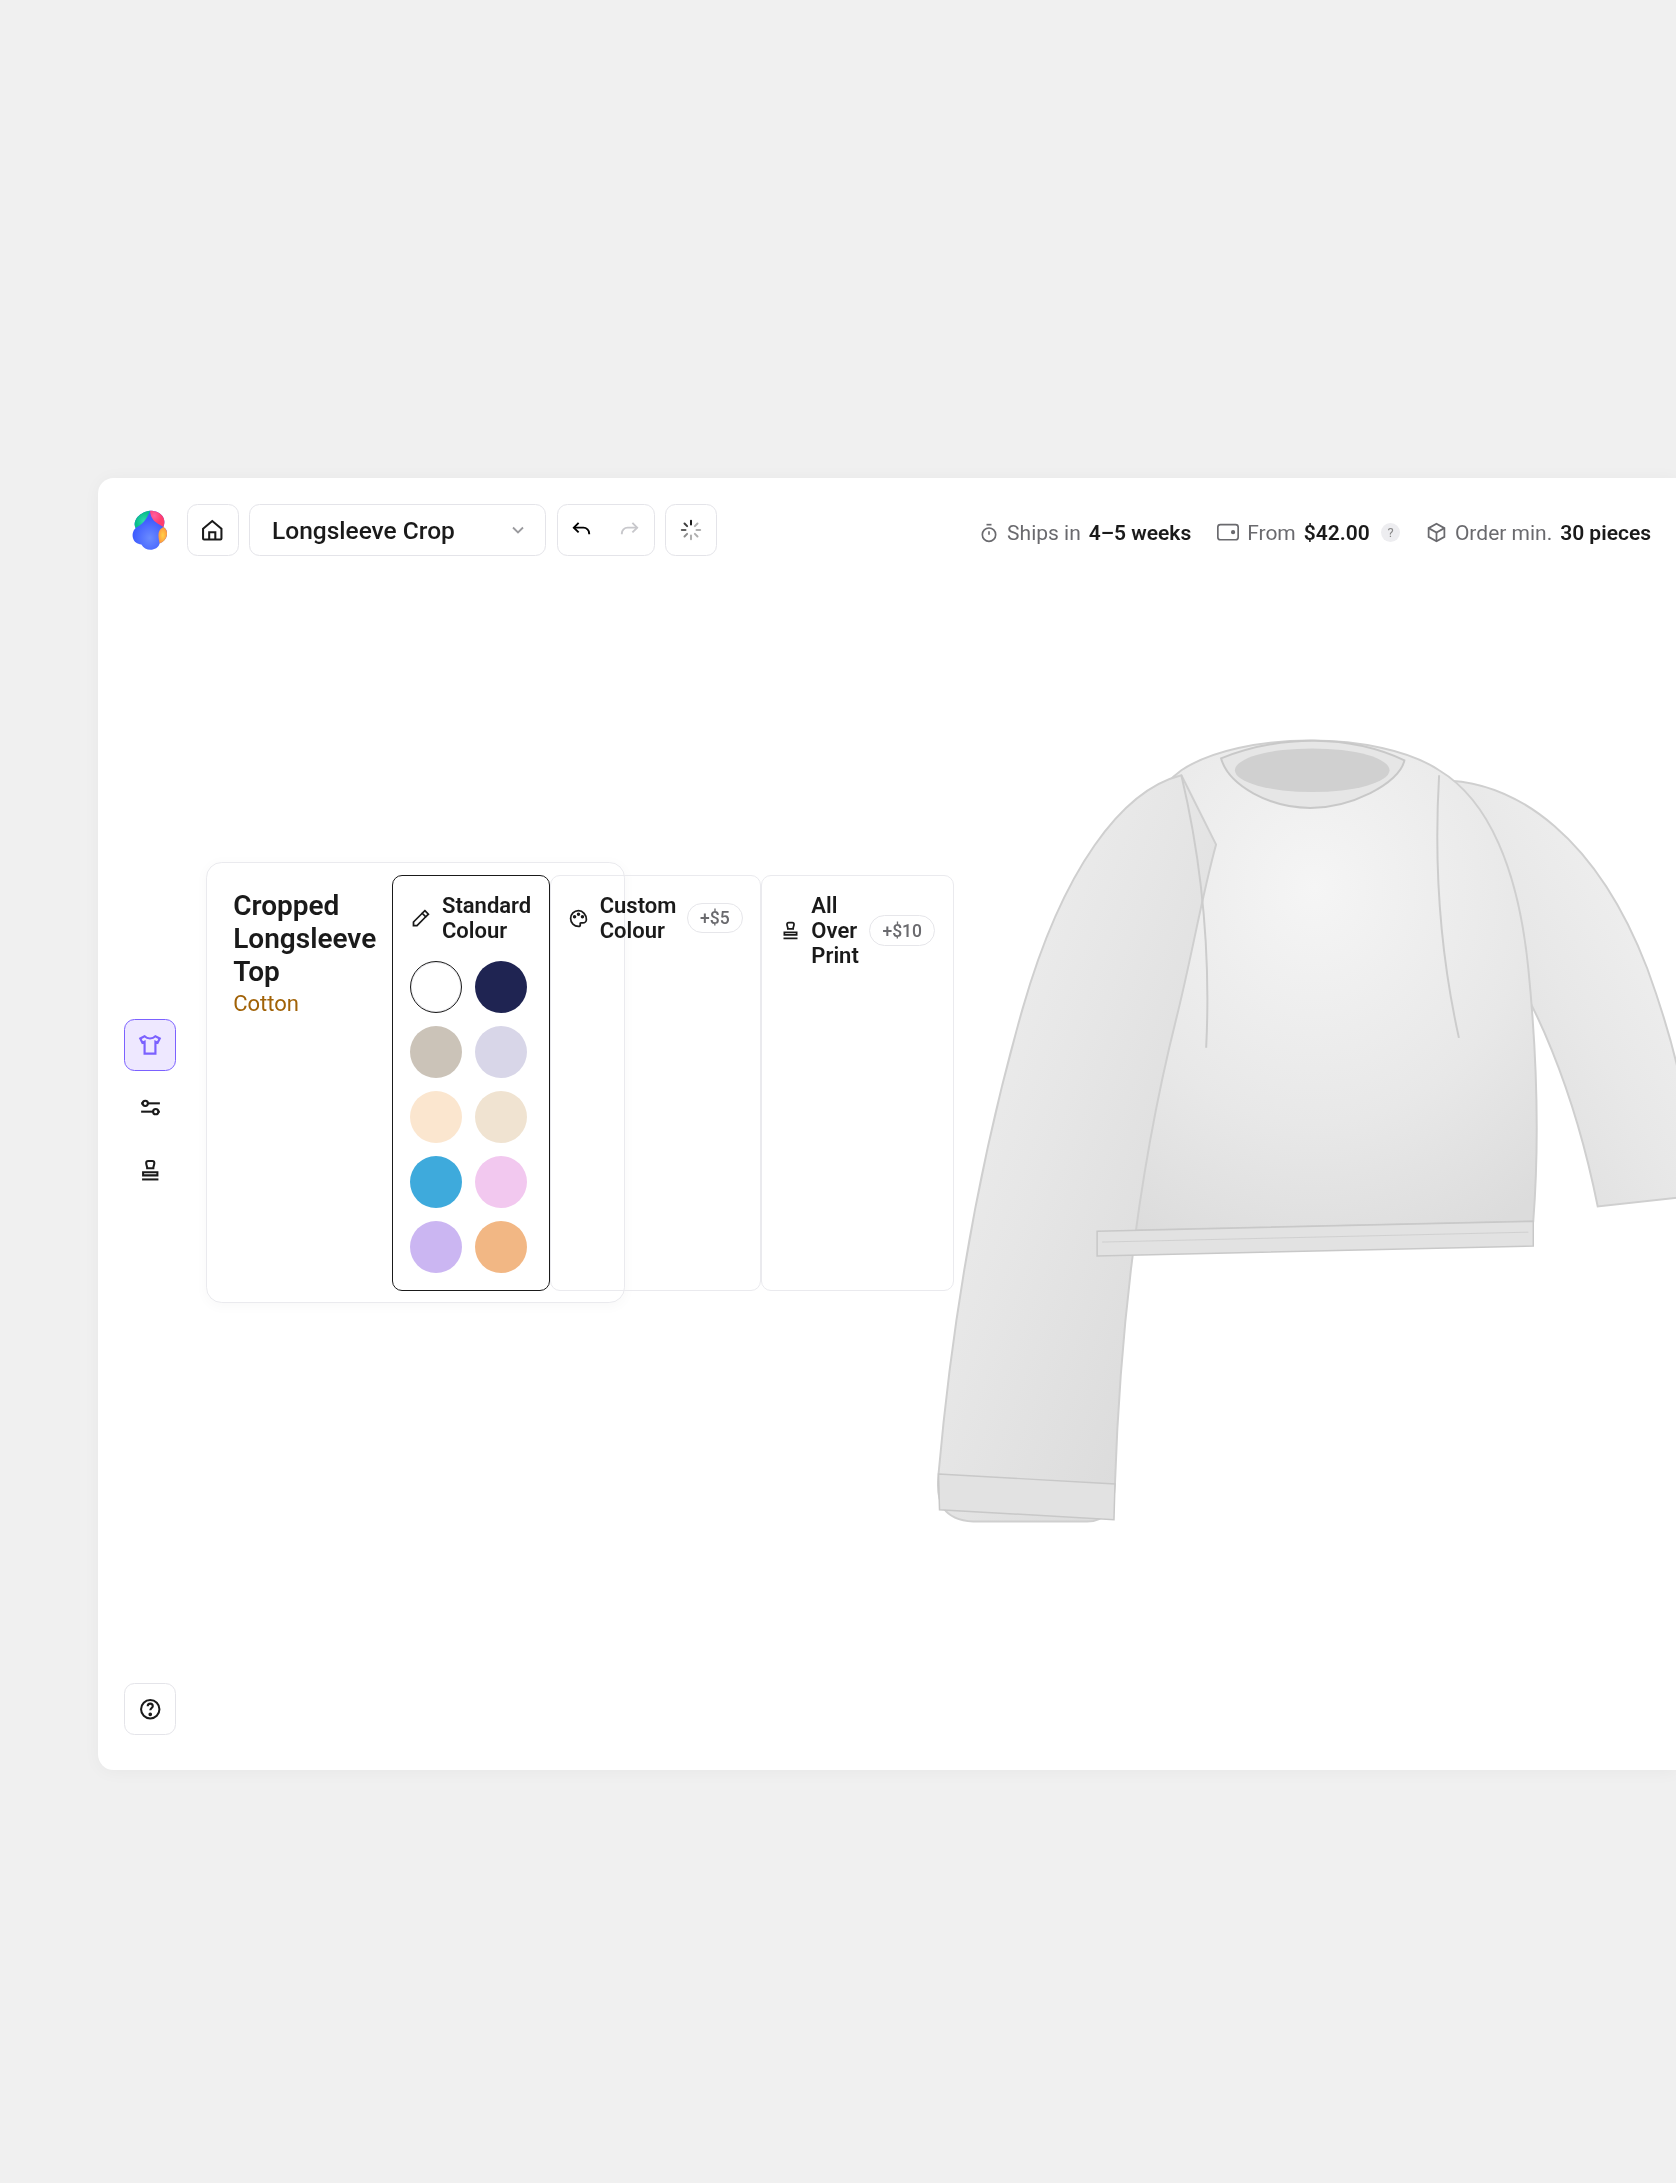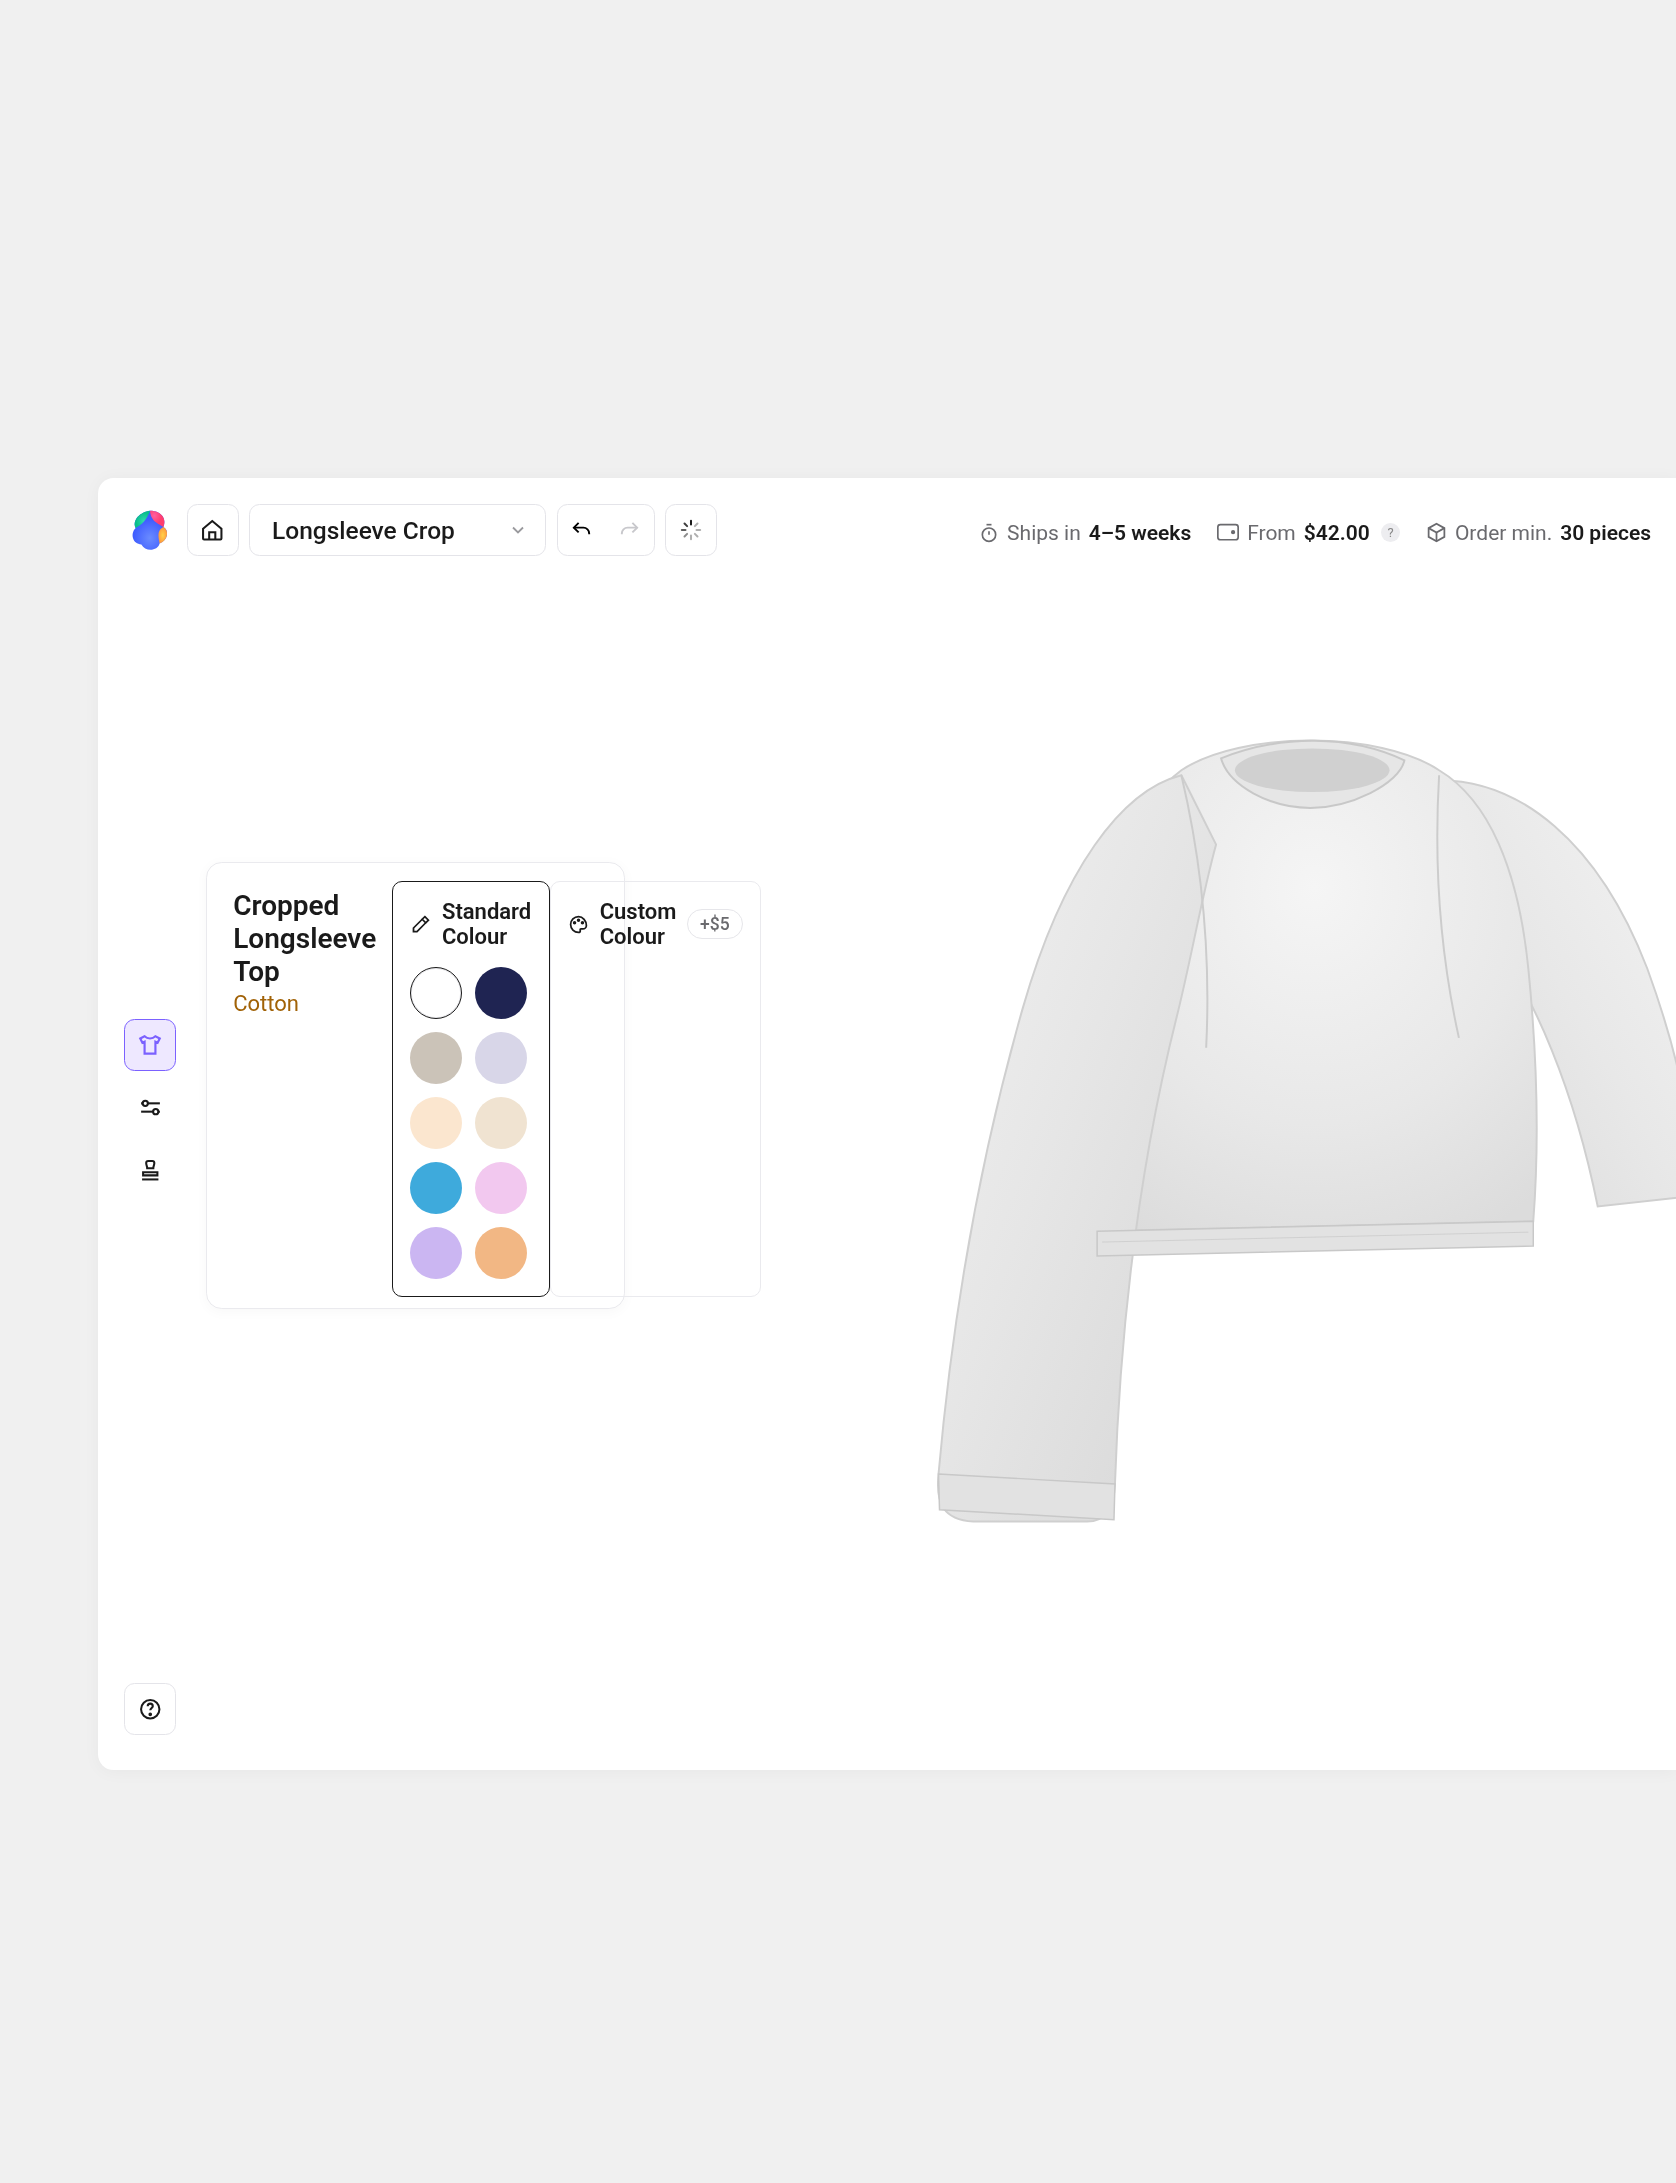--- a/index.html
+++ b/index.html
@@ -129,21 +129,21 @@
   padding: 10.5px;
   box-shadow: 0 2.6px 13px rgba(0,0,0,0.03);
 }
 .panel-header { padding: 15.7px 15.7px 18.3px 15.7px; }
 .panel-title { font-size: 28px; font-weight: 600; color: #1a1a1a; }
 .panel-subtitle { font-size: 22px; color: #a16207; margin-top: 2.6px; }
 .card {
   border: 0.9px solid #eaeaee;
   border-radius: 10px;
   padding: 17.5px;
-  margin-top: 7px;
+  margin-top: 1px;
 }
 .card.selected { border: 1.3px solid #1a1a1a; }
 .card-row { display: flex; align-items: center; gap: 10.5px; }
 .card-label { font-size: 22px; font-weight: 600; color: #1a1a1a; flex:1; }
 .price-pill {
   border: 0.9px solid #e6e6ea; border-radius: 436px;
   padding: 4.4px 12.2px; font-size: 17.5px; color: #6a6a6e; font-weight: 500;
 }
 .swatch-grid {
   display: flex;
@@ -344,20 +344,31 @@
           <path d="M12 3a9 9 0 1 0 0 18c1.5 0 2-1 2-2s-.5-2 1-2h2a4 4 0 0 0 4-4c0-5-4-10-9-10Z"></path>
           <circle cx="7.5" cy="10" r="1" fill="#1a1a1a"></circle>
             <circle cx="12" cy="7" r="1" fill="#1a1a1a"></circle>
             <circle cx="16.5" cy="10" r="1" fill="#1a1a1a"></circle>
         </svg>
         <div class="card-label">Custom Colour</div>
         <div class="price-pill">+$5</div>
       </div>
     </div>
 
+    <div class="card">
+      <div class="card-row">
+        <svg width="21" height="21" viewBox="0 0 24 24" fill="none" stroke="#1a1a1a" stroke-width="2">
+          <path d="M10 3h4a2 2 0 0 1 2 2c0 2-1 3-1 5h-6c0-2-1-3-1-5a2 2 0 0 1 2-2Z"></path>
+          <path d="M5 14h14v3H5z"></path>
+            <path d="M4 21h16"></path>
+        </svg>
+        <div class="card-label">All Over Print</div>
+        <div class="price-pill">+$10</div>
+      </div>
+    </div>
   </div>
 
   <div class="preview-area">
     <svg class="garment-svg" viewBox="0 0 800 900" preserveAspectRatio="xMaxYMid meet">
       <defs>
         <linearGradient id="fabL" x1="0" y1="0" x2="1" y2="1">
           <stop offset="0%" stop-color="#f2f2f2"></stop>
             <stop offset="45%" stop-color="#e6e6e6"></stop>
             <stop offset="100%" stop-color="#d6d6d6"></stop>
         </linearGradient>

